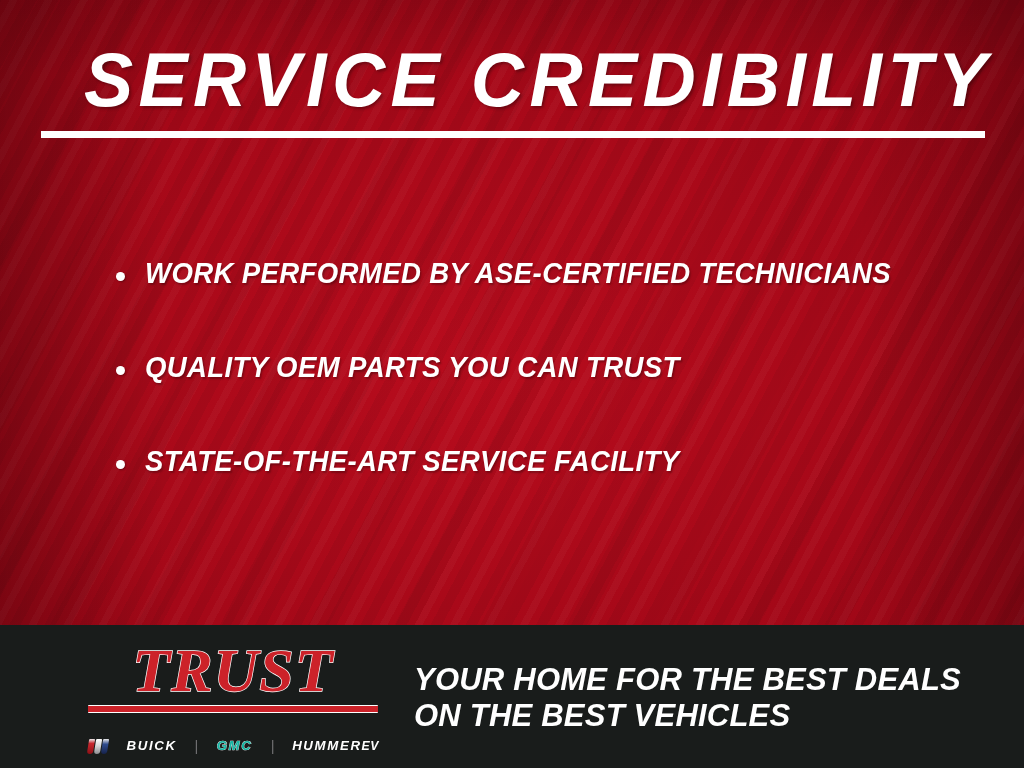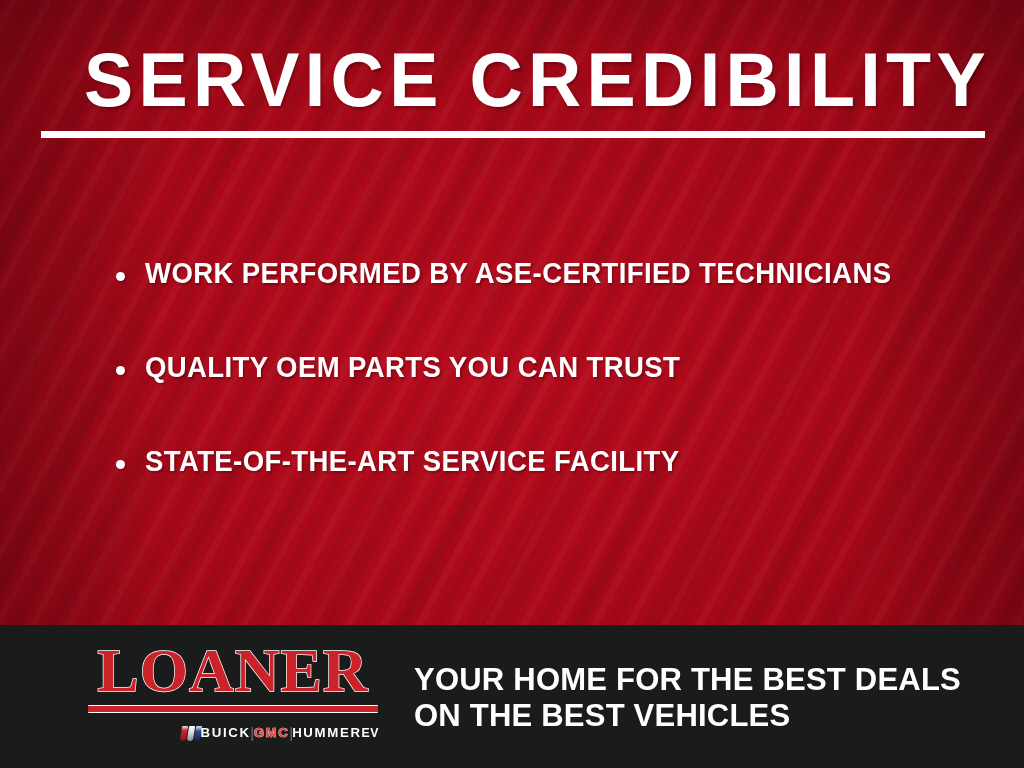--- a/index.html
+++ b/index.html
@@ -11,20 +11,21 @@
   body {
     font-family: "Liberation Sans", sans-serif;
   }
 
   .slide {
     position: relative;
     width: 1024px;
     height: 768px;
     overflow: hidden;
     background: #A8081A;
+    font-style: italic;
   }
 
   
   .red-panel {
     position: absolute;
     left: 0; top: 0;
     width: 1024px;
     height: 625px;
     overflow: hidden;
     background:
@@ -164,24 +165,24 @@
   .logo-rule {
     margin-top: 4px;
     height: 6px;
     background: #CC2229;
     border-top: 1.5px solid #FFFFFF;
     border-bottom: 1.5px solid #FFFFFF;
     border-radius: 1px;
   }
 
   .brand-row {
-    margin-top: 11px;
+    margin-top: 24px;
     display: flex;
     align-items: center;
-    justify-content: flex-end;
+    justify-content: space-between;
     height: 18px;
   }
   .tri-shield {
     display: flex;
     gap: 1px;
     align-items: center;
     flex: none;
   }
   .shield {
     width: 6px;
@@ -196,21 +197,21 @@
   .brand-text {
     font-family: "Liberation Sans", sans-serif;
     font-weight: bold;
     font-size: 13px;
     line-height: 14px;
     letter-spacing: 1.6px;
     transform: scaleX(1.02);
     white-space: nowrap;
   }
   .brand-buick  { color: #FFFFFF; }
-  .brand-gmc    { color: #ef4444; -webkit-text-stroke: 0.7px #E9E9EB; paint-order: stroke fill; }
+  .brand-gmc    { color: #14b8a6; -webkit-text-stroke: 0.7px #E9E9EB; paint-order: stroke fill; }
   .brand-hummer { color: #FFFFFF; }
   .brand-ev {
     font-size: 12px;
     letter-spacing: 0.4px;
     vertical-align: baseline;
   }
   .brand-sep {
     color: #6E6E70;
     font-size: 15px;
     line-height: 14px;
@@ -264,21 +265,21 @@
       <span class="bullet-dot"></span>
       <span class="bullet-text">STATE-OF-THE-ART SERVICE FACILITY</span>
     </div>
 
 
   </div>
 
   <div class="footer">
 
     <div class="logo-block">
-      <div class="logo-word">LOANER</div>
+      <div class="logo-word">TRUST</div>
       <div class="logo-rule"></div>
 
       <div class="brand-row">
         <span class="tri-shield">
           <span class="shield shield-red"></span>
           <span class="shield shield-white"></span>
           <span class="shield shield-blue"></span>
         </span>
         <span class="brand-text brand-buick">BUICK</span>
         <span class="brand-sep">|</span>

